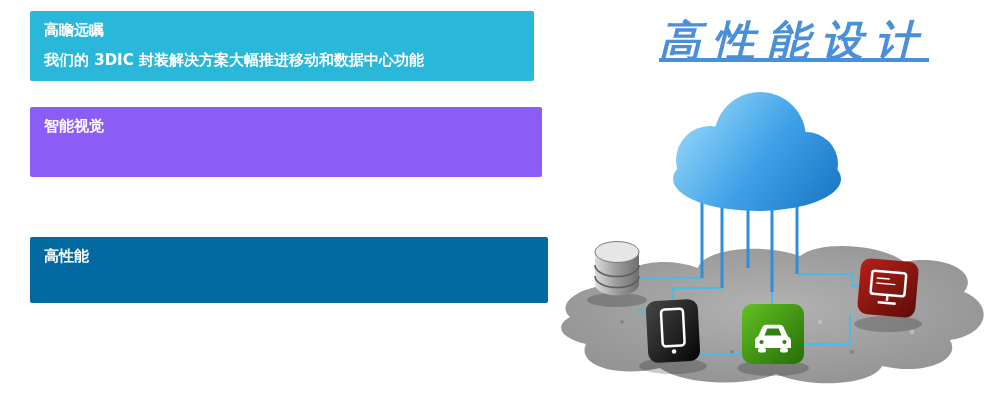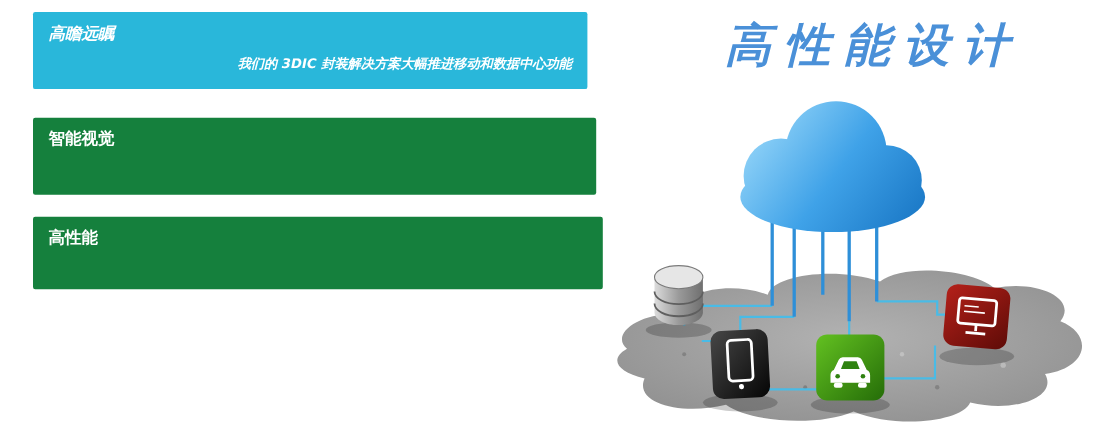--- a/index.html
+++ b/index.html
@@ -6,54 +6,54 @@
   html,body { background:#ffffff; font-family:"DejaVu Sans", sans-serif; }
   .stage {
     position:relative; width:1000px; height:400px;
     background:#ffffff; overflow:hidden;
   }
   .banner {
     position:absolute; color:#ffffff; padding:9px 14px;
     border-radius:2px;
   }
   .banner .banner-title { font-size:15px; font-weight:bold; line-height:1.4; }
-  .banner .banner-body  { font-size:12px; font-weight:bold; line-height:1.4; margin-top:9px; white-space:nowrap;text-align:right; }
+  .banner .banner-body  { font-size:15px; font-weight:bold; line-height:1.4; margin-top:9px; white-space:nowrap; }
   .banner-1 { left:30px; top:11px;  width:504px; height:70px; }
   .banner-2 { left:30px; top:107px; width:512px; height:70px; }
   .banner-3 { left:30px; top:197px; width:518px; height:66px; }
   .headline {
     position:absolute; left:608px; top:16px; width:372px;
     text-align:center;
     font-family:"DejaVu Serif", serif;
     font-style:italic; font-weight:bold;
     font-size:42px; letter-spacing:12px; line-height:1.2;
     white-space:nowrap;
   }
   .illustration { position:absolute; left:552px; top:82px; width:445px; height:315px; }
   .illustration svg { display:block; width:100%; height:100%; }
 </style>
 </head>
 <body>
 
 <div class="stage">
 
-  <div class="banner banner-1" style="background: rgb(41, 183, 218); font-style: italic;">
+  <div class="banner banner-1" style="background: rgb(41, 183, 218);">
     <div class="banner-title">高瞻远瞩</div>
     <div class="banner-body">我们的 3DIC 封装解决方案大幅推进移动和数据中心功能</div>
   </div>
 
-  <div class="banner banner-2" style="background: #15803d;">
+  <div class="banner banner-2" style="background: #8b5cf6;">
     <div class="banner-title">智能视觉</div>
   </div>
 
-  <div class="banner banner-3" style="background: #15803d;">
+  <div class="banner banner-3" style="background: #0369a1; margin-top: 40px;">
     <div class="banner-title">高性能</div>
   </div>
 
-  <div class="headline" style="color: rgb(74, 144, 216);">高性能设计</div>
+  <div class="headline" style="color: rgb(74, 144, 216); text-decoration: underline;">高性能设计</div>
 
   <div class="illustration">
     <svg viewBox="0 0 445 315" xmlns="http://www.w3.org/2000/svg">
       <defs>
         <linearGradient id="cloudG" gradientUnits="userSpaceOnUse" x1="130" y1="20" x2="285" y2="135">
           <stop offset="0" stop-color="#9ddafa"></stop>
           <stop offset="0.5" stop-color="#3fa2e8"></stop>
           <stop offset="1" stop-color="#1673c2"></stop>
         </linearGradient>
         <radialGradient id="groundG" cx="0.5" cy="0.45" r="0.7">

